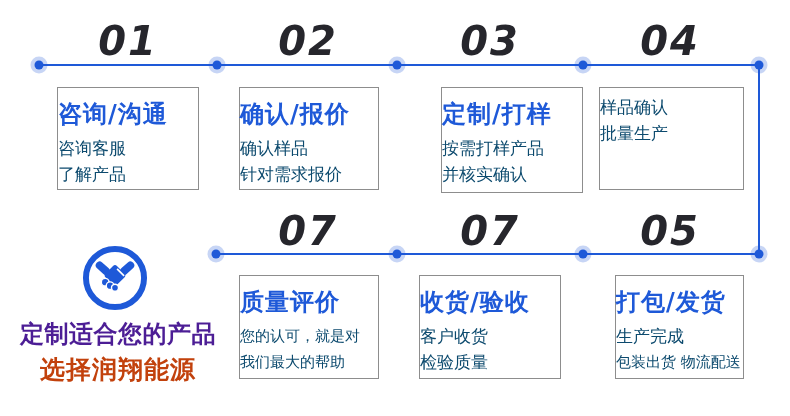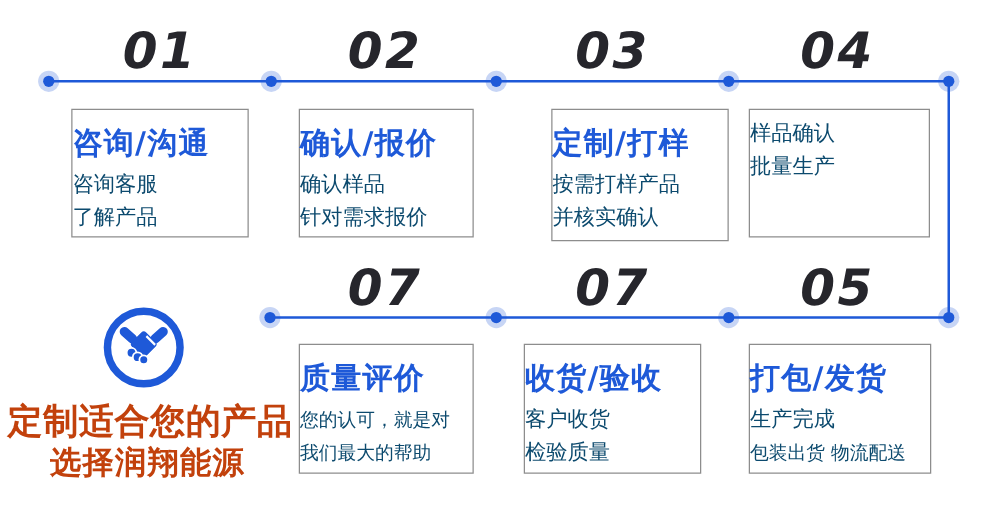--- a/index.html
+++ b/index.html
@@ -30,21 +30,21 @@
   .step-body { margin-top:6px; }
   .step-line {
     font-size:17px; color:#0c4a6e; line-height:26px; white-space:nowrap;
   }
   .step-line.small { font-size:15px; }
   .brand-icon { position:absolute; left:80px; top:243px; width:70px; height:70px; }
   .brand-text {
     position:absolute; left:6px; width:224px; text-align:center;
     font-weight:900; white-space:nowrap;
   }
-  .brand-line1 { top:318px; font-size:28px; color:#c2410c; letter-spacing:0.5px; }
+  .brand-line1 { top:318px; font-size:24px; color:#4c1d95; letter-spacing:0.5px; }
   .brand-line2 { top:353px; font-size:25px; color:#c2410c; letter-spacing:1px; }
 </style>
 </head>
 <body>
 
 <div class="canvas">
 
   <div class="step-num" style="left:38px;  top:18px;">01</div>
   <div class="step-num" style="left:218px; top:18px;">02</div>
   <div class="step-num" style="left:400px; top:18px;">03</div>
@@ -104,21 +104,21 @@
       <div class="step-line small">我们最大的帮助</div>
     </div>
   </div>
   <div class="step-box" style="left:419px; top:275px; width:142px; height:104px;">
     <div class="step-title">收货/验收</div>
     <div class="step-body">
       <div class="step-line">客户收货</div>
       <div class="step-line">检验质量</div>
     </div>
   </div>
-  <div class="step-box" style="left:599px; top:275px; width:146px; height:104px;">
+  <div class="step-box" style="left:615px; top:275px; width:129px; height:104px;">
     <div class="step-title">打包/发货</div>
     <div class="step-body">
       <div class="step-line">生产完成</div>
       <div class="step-line small">包装出货 物流配送</div>
     </div>
   </div>
 
   <div class="brand-icon">
     <svg viewBox="0 0 100 100" width="70" height="70">
       <circle cx="50" cy="50" r="41.5" fill="#ffffff" stroke="#1e59d8" stroke-width="8.5"></circle>

